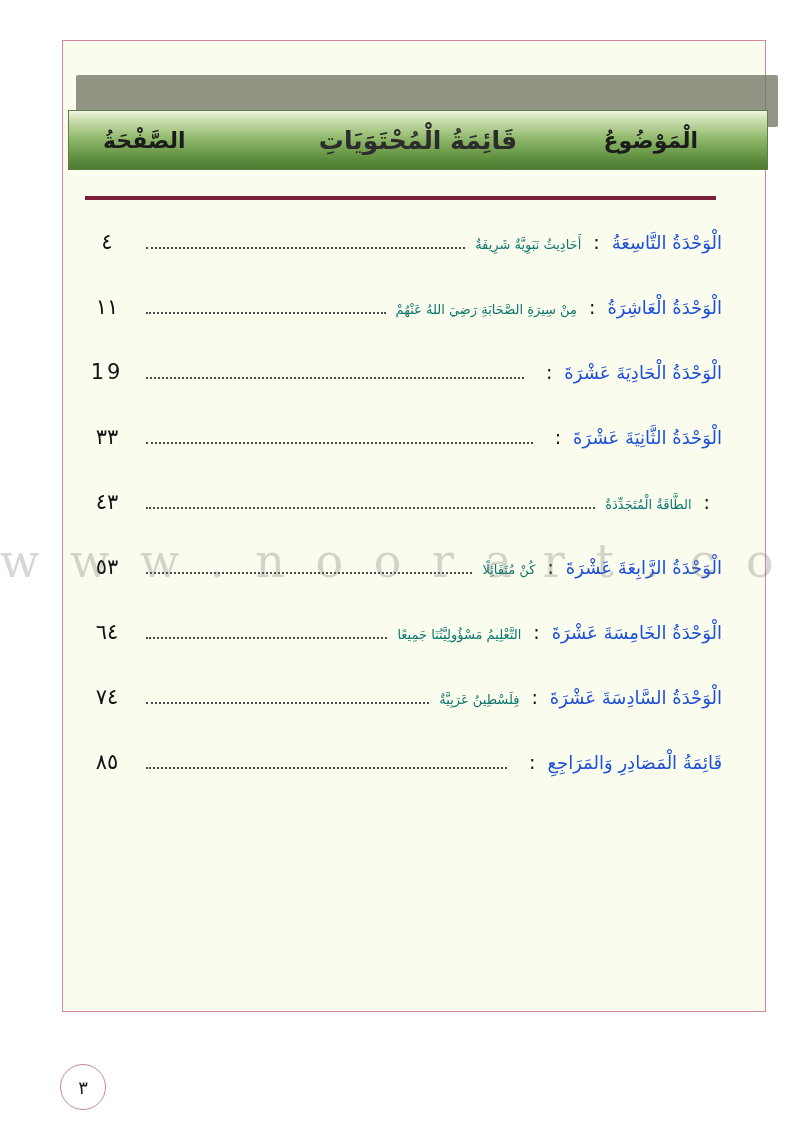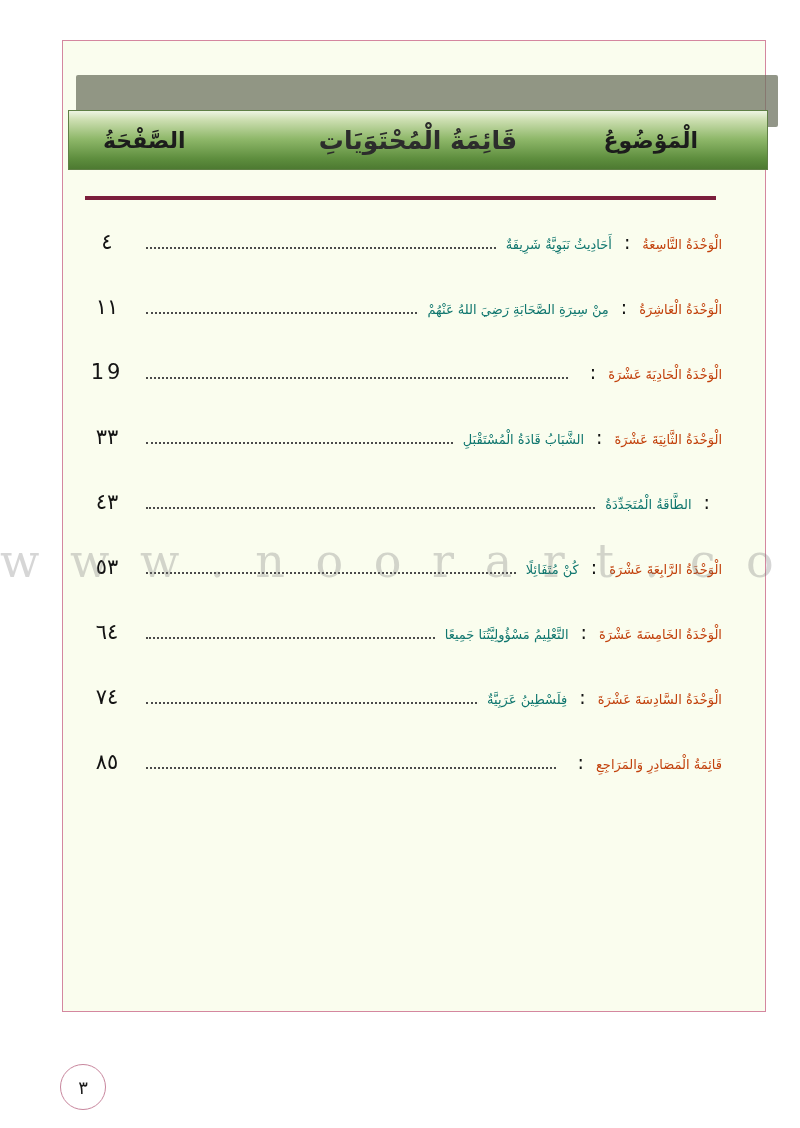--- a/index.html
+++ b/index.html
@@ -96,22 +96,22 @@
     right: 78px;
     left: 78px;
   }
   .toc-row {
     display: flex;
     align-items: baseline;
     height: 65px;
     direction: rtl;
   }
   .unit {
-    font-size: 13px;
-    color: #c2410c;
+    font-size: 18px;
+    color: #1d4ed8;
     white-space: nowrap;
     flex: 0 0 auto;
     padding-top: 8px;
   }
   .colon {
     flex: 0 0 auto;
     font-size: 19px;
     color: #141414;
     padding: 8px 12px 0 12px;
   }
@@ -209,21 +209,20 @@
   <div class="toc-row">
     <span class="unit">الْوَحْدَةُ الْحَادِيَةَ عَشْرَةَ</span>
     <span class="colon">:</span>
     <span class="leader"></span>
     <span class="pageno">19</span>
   </div>
 
   <div class="toc-row">
     <span class="unit">الْوَحْدَةُ الثَّانِيَةَ عَشْرَةَ</span>
     <span class="colon">:</span>
-    <span class="title">الشَّبَابُ قَادَةُ الْمُسْتَقْبَلِ</span>
     <span class="leader"></span>
     <span class="pageno">٣٣</span>
   </div>
 
   <div class="toc-row">
     <span class="colon">:</span>
     <span class="title">الطَّاقَةُ الْمُتَجَدِّدَةُ</span>
     <span class="leader"></span>
     <span class="pageno">٤٣</span>
   </div>

